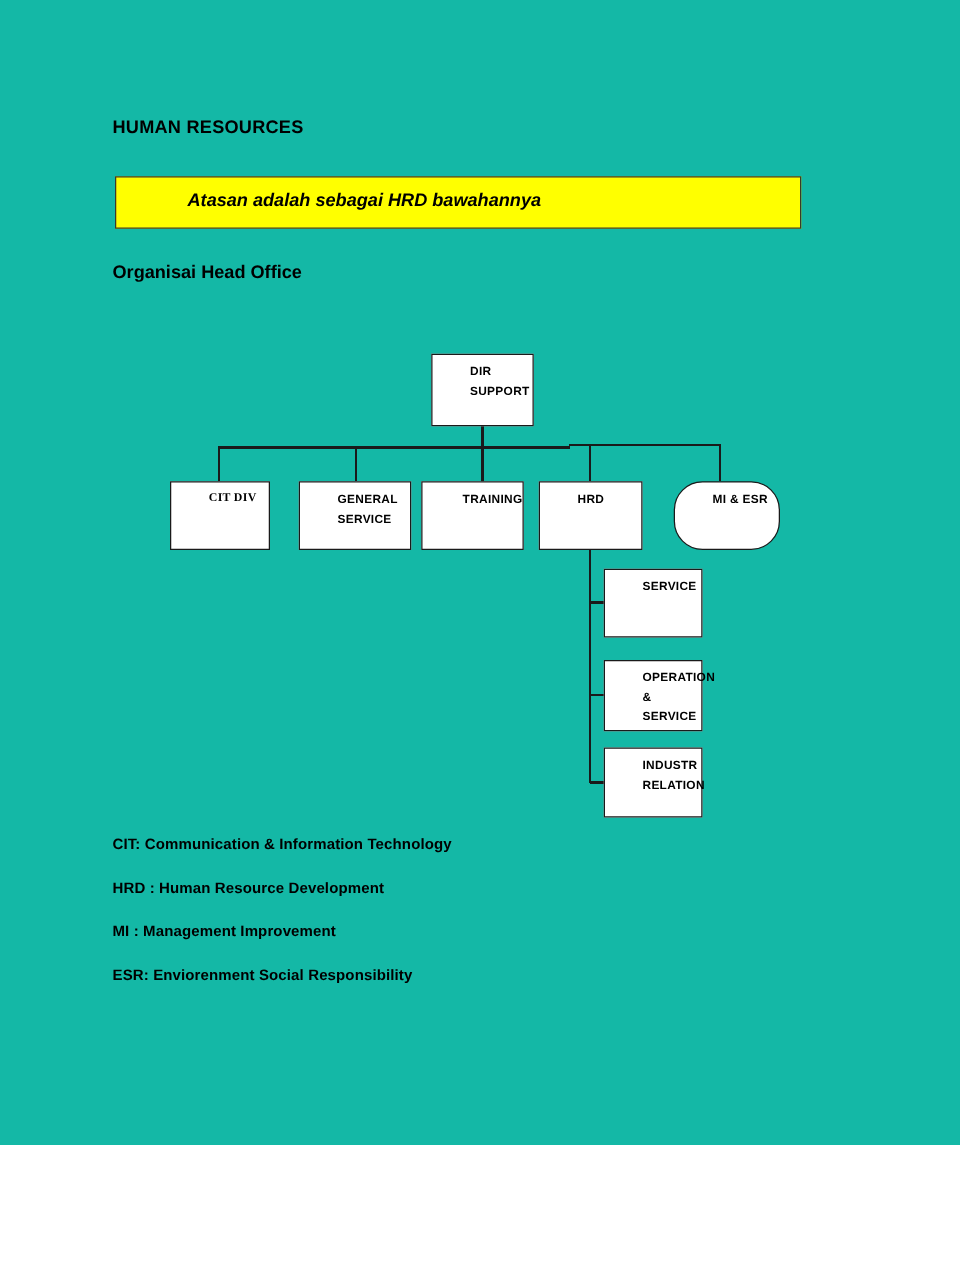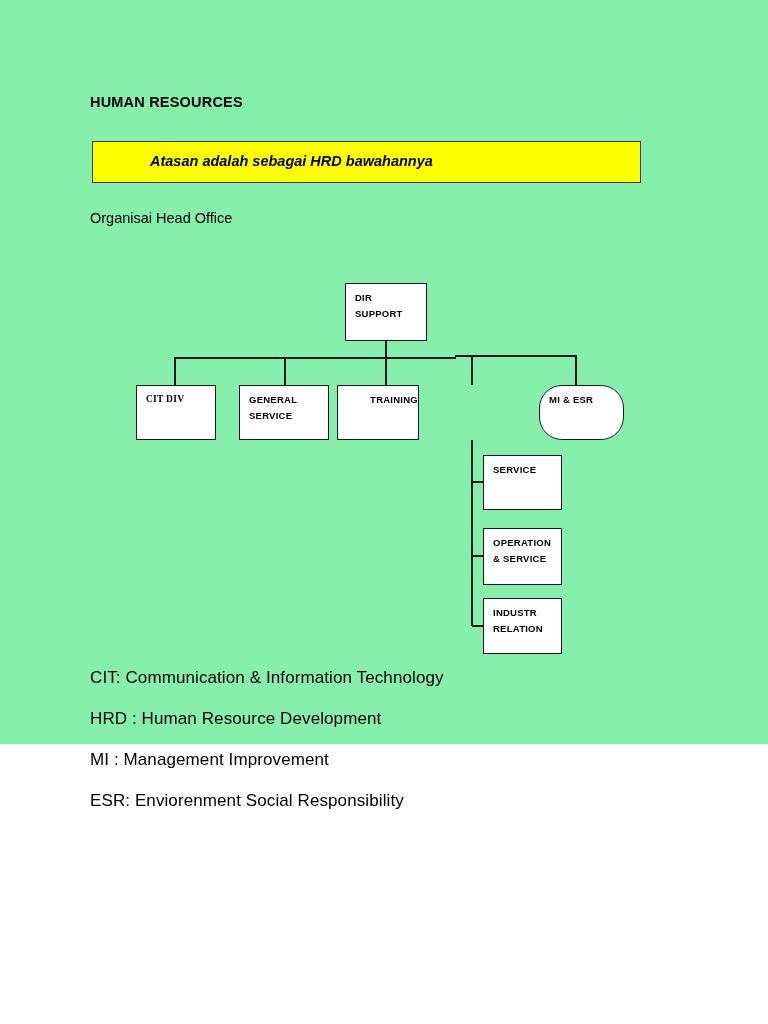--- a/index.html
+++ b/index.html
@@ -12,22 +12,22 @@
     height: 1024px;
     position: relative;
     font-family: "Liberation Sans", sans-serif;
     color: #000000;
     overflow: hidden;
   }
   .page {
     position: absolute;
     left: 0; top: 0;
     width: 768px;
-    height: 744px;
-    background: #86efac;
+    height: 916px;
+    background: #14b8a6;
   }
 
   
   .doc-title {
     position: absolute;
     left: 90px;
     top: 94px;
     font-size: 14.5px;
     font-weight: bold;
     letter-spacing: 0.2px;
@@ -54,21 +54,21 @@
     font-weight: bold;
     white-space: nowrap;
   }
 
   
   .doc-subtitle {
     position: absolute;
     left: 90px;
     top: 210px;
     font-size: 14.5px;
-    font-weight: normal;
+    font-weight: bold;
     white-space: nowrap;
     text-align: right;
   }
 
   
   .chart {
     position: absolute;
     left: 0;
     top: 0;
     width: 768px;
@@ -79,21 +79,21 @@
 
   .node {
     position: absolute;
     border: 1.6px solid #1a1a1a;
     background: #ffffff;
     box-sizing: border-box;
     font-size: 9.5px;
     font-weight: bold;
     letter-spacing: 0.25px;
     line-height: 1.65;
-    padding: 6px 0 0 9px;
+    padding: 6px 0 0 30px;
     white-space: pre-line;
   }
 
   
   .n-root  { left: 345px; top: 283px; width: 82px;  height: 58px; }
   
   .n-cit   { left: 136px; top: 385px; width: 80px;  height: 55px; font-family: Liberation Serif, serif; }
   .n-gen   { left: 239px; top: 385px; width: 90px;  height: 55px; }
   .n-train { left: 337px; top: 385px; width: 82px;  height: 55px; text-align: right; }
   .n-hrd   { left: 431px; top: 385px; width: 83px;  height: 55px; }
@@ -104,22 +104,22 @@
   .n-ind   { left: 483px; top: 598px; width: 79px;  height: 56px; }
 
   
   .legend {
     position: absolute;
     left: 90px;
     top: 668px;
     width: 480px;
   }
   .legend-line {
-    font-size: 17px;
-    font-weight: normal;
+    font-size: 12px;
+    font-weight: bold;
     letter-spacing: 0.1px;
     margin-bottom: 21px;
     white-space: nowrap;
   }
 </style>
 </head>
 <body>
 
 <div class="page">
 
@@ -154,20 +154,21 @@
     </svg>
   </div>
 
   <div class="node n-root">DIR
 SUPPORT</div>
 
   <div class="node n-cit">CIT DIV</div>
   <div class="node n-gen">GENERAL
 SERVICE</div>
   <div class="node n-train">TRAINING</div>
+  <div class="node n-hrd">HRD</div>
   <div class="node n-mi">MI &amp;   ESR</div>
 
   <div class="node n-rec">SERVICE</div>
   <div class="node n-ops">OPERATION
 &amp; SERVICE</div>
   <div class="node n-ind">INDUSTR
 RELATION</div>
 
   <div class="legend">
     <div class="legend-line">CIT: Communication &amp; Information  Technology</div>

